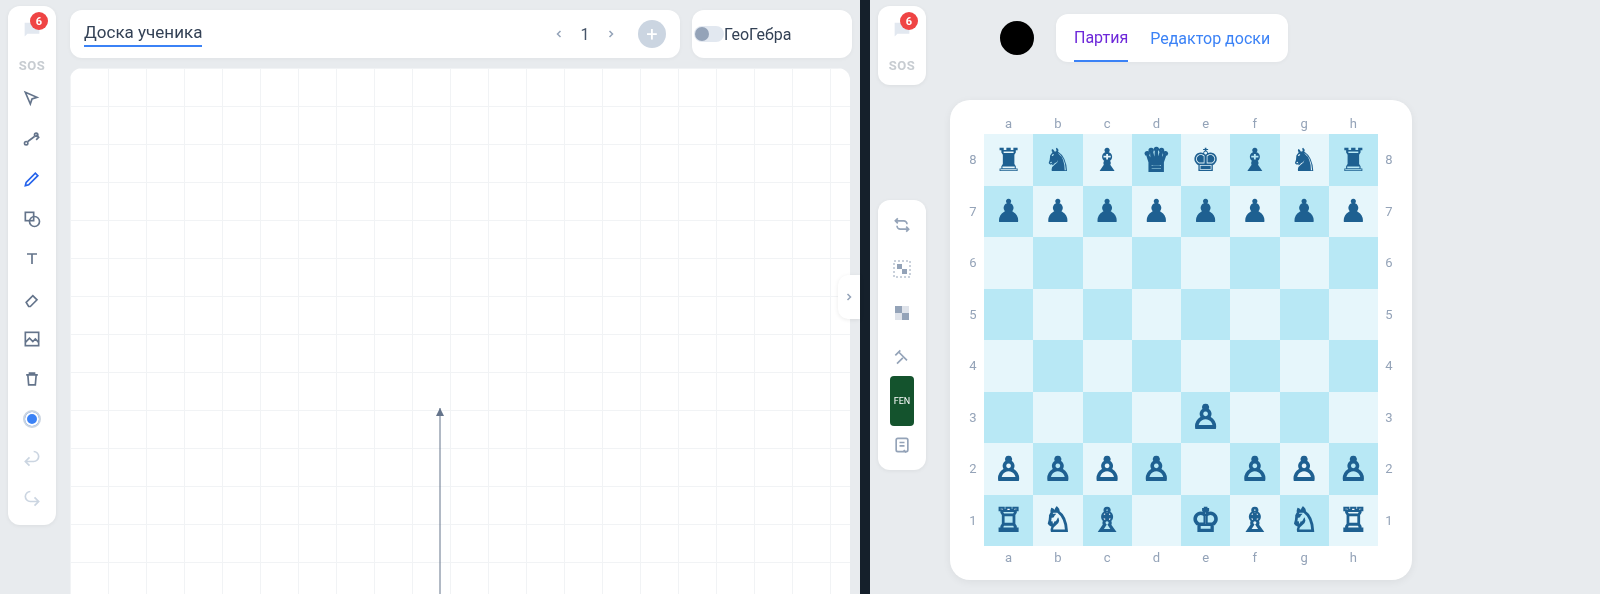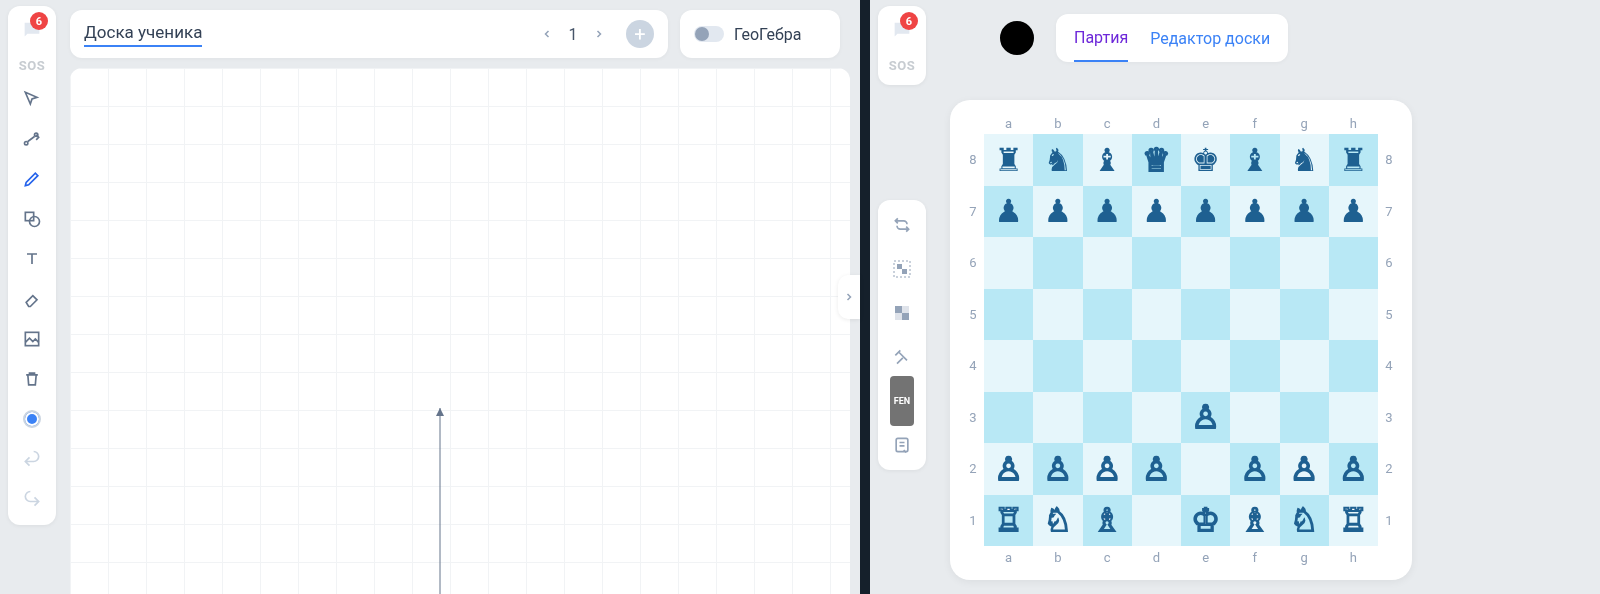--- a/index.html
+++ b/index.html
@@ -12,46 +12,46 @@
 .sidebar{position:absolute;left:8px;top:6px;width:48px;background:#fff;border-radius:12px;box-shadow:0 1px 4px rgba(0,0,0,.06);display:flex;flex-direction:column;align-items:center;padding:6px 0}
 .sidebar-right{top:6px}
 .chat-btn{width:36px;height:36px;display:flex;align-items:center;justify-content:center;position:relative;margin-bottom:4px}
 .badge{position:absolute;top:0;right:2px;background:#ef4444;color:#fff;font-size:11px;font-weight:700;border-radius:9px;min-width:18px;height:18px;display:flex;align-items:center;justify-content:center;padding:0 4px}
 .sos{font-weight:700;font-size:13px;color:#c7ccd1;letter-spacing:.5px;margin:6px 12px}
 .tool{width:36px;height:36px;display:flex;align-items:center;justify-content:center;color:#64748b;border-radius:8px;cursor:pointer;margin:2px 0}
 .tool.active{color:#2563eb}
 .tool svg{width:20px;height:20px}
 .color-dot{width:18px;height:18px;border-radius:50%;background:#3b82f6;border:2px solid #cbd5e1;box-shadow:0 0 0 2px #fff inset}
 .spacer{flex:1}
-.header{position:absolute;left:70px;top:10px;right:20px;height:48px;display:flex;gap:12px}
+.header{position:absolute;left:70px;top:10px;right:8px;height:48px;display:flex;gap:12px}
 .board-title{flex:1;background:#fff;border-radius:12px;display:flex;align-items:center;padding:0 14px;box-shadow:0 1px 4px rgba(0,0,0,.04)}
 .board-title .name{font-size:17px;color:#334155;border-bottom:2px solid #3b82f6;padding-bottom:3px}
 .board-title .filler{flex:1}
 .pager{display:flex;align-items:center;gap:10px;color:#94a3b8}
 .pager .chev{width:18px;height:18px;display:flex;align-items:center;justify-content:center;cursor:pointer}
 .pager .num{color:#475569;font-size:16px;min-width:14px;text-align:center}
 .plus{width:28px;height:28px;border-radius:50%;background:#cbd5e1;color:#fff;display:flex;align-items:center;justify-content:center;margin-left:8px;cursor:pointer;font-size:20px;line-height:1}
-.toggle-card{width:160px;background:#fff;border-radius:12px;display:flex;align-items:center;padding:0 14px;gap:10px;box-shadow:0 1px 4px rgba(0,0,0,.04)}
+.toggle-card{width:160px;background:#fff;border-radius:12px;display:flex;align-items:center;padding:0 2px;box-shadow:0 1px 4px rgba(0,0,0,.04)}
 .switch{width:30px;height:16px;border-radius:8px;background:#e2e8f0;position:relative}
 .switch::after{content:"";position:absolute;width:14px;height:14px;border-radius:50%;background:#94a3b8;top:1px;left:1px}
 .toggle-label{font-size:16px;color:#334155}
 .canvas{position:absolute;left:70px;top:68px;right:10px;bottom:0;background:#fff;border-radius:12px 12px 0 0;overflow:hidden}
 .grid-bg{position:absolute;inset:0;background-image:linear-gradient(to right,#f1f3f5 1px,transparent 1px),linear-gradient(to bottom,#f1f3f5 1px,transparent 1px);background-size:38px 38px}
 .axes{position:absolute;left:50%;top:50%;transform:translate(-50%,0)}
 .edge-handle{position:absolute;right:0;top:50%;transform:translateY(-50%);width:22px;height:44px;background:#fff;border-radius:10px 0 0 10px;display:flex;align-items:center;justify-content:center;box-shadow:0 1px 4px rgba(0,0,0,.08);color:#94a3b8;cursor:pointer}
 
 .chess-header{position:absolute;left:130px;top:14px;display:flex;align-items:center;gap:22px}
 .turn-ind{width:34px;height:34px;border:3px solid #000;border-radius:50%;background:#000}
 .tabs{background:#fff;border-radius:12px;height:48px;display:flex;align-items:center;padding:0 18px;gap:22px;box-shadow:0 1px 4px rgba(0,0,0,.04)}
 .tab{font-size:16px;color:#3b82f6;cursor:pointer;height:100%;display:flex;align-items:center}
 .tab.active{color:#6d28d9;border-bottom:2px solid #3b82f6}
 .chess-tools{position:absolute;left:8px;top:200px;width:48px;background:#fff;border-radius:12px;display:flex;flex-direction:column;align-items:center;padding:10px 0;gap:14px;box-shadow:0 1px 4px rgba(0,0,0,.06)}
 .ct{width:30px;height:30px;display:flex;align-items:center;justify-content:center;color:#94a3b8;cursor:pointer}
 .ct svg{width:20px;height:20px}
-.fen{font-size:9px;font-weight:700;background:#737373;color:#fff;padding:20px 4px;border-radius:4px}
+.fen{font-size:9px;font-weight:400;background:#14532d;color:#fff;padding:20px 4px;border-radius:4px}
 .board-wrap{position:absolute;left:80px;top:100px;width:462px;height:480px;background:#fff;border-radius:20px;padding:12px;box-shadow:0 2px 8px rgba(0,0,0,.06)}
 .board-grid{display:grid;grid-template-columns:22px repeat(8,1fr) 22px;grid-template-rows:22px repeat(8,1fr) 22px;width:100%;height:100%;gap:0}
 .coord{display:flex;align-items:center;justify-content:center;font-size:13px;color:#94a3b8}
 .sq{display:flex;align-items:center;justify-content:center;font-size:32px;line-height:1}
 .sq.light{background:#e6f6fb}
 .sq.dark{background:#b8e8f5}
 .piece{width:100%;height:100%;display:flex;align-items:center;justify-content:center}
 .piece.black{color:#1e6091}
 .piece.white{color:#fff;-webkit-text-stroke:2px #1e6091}
 </style>

